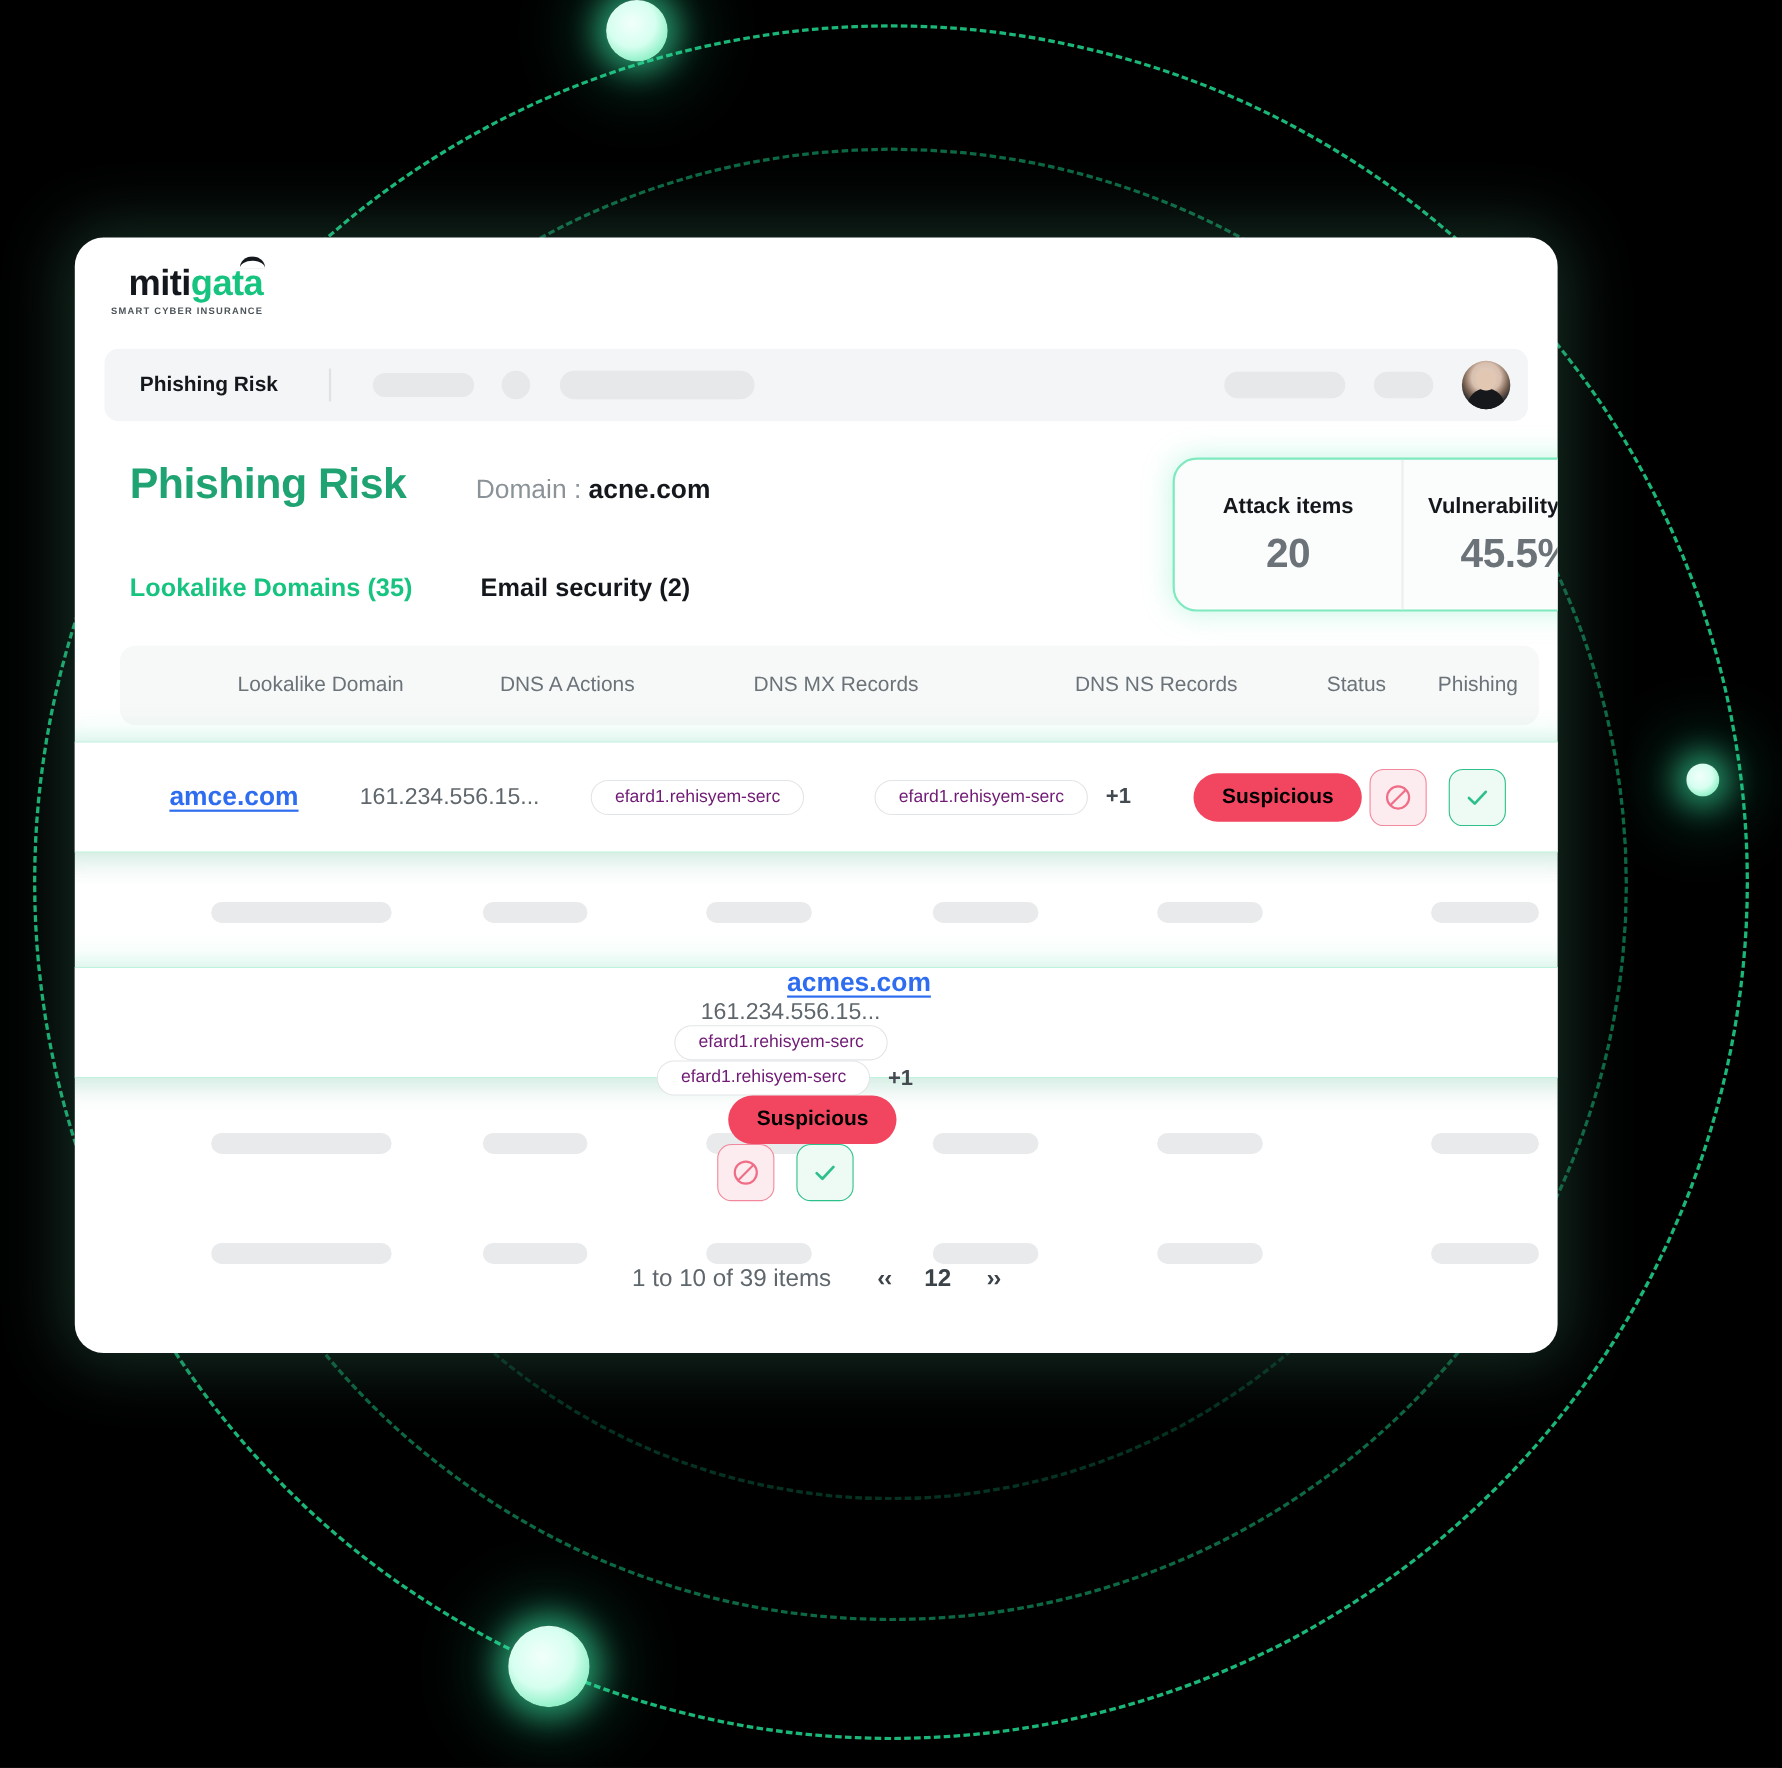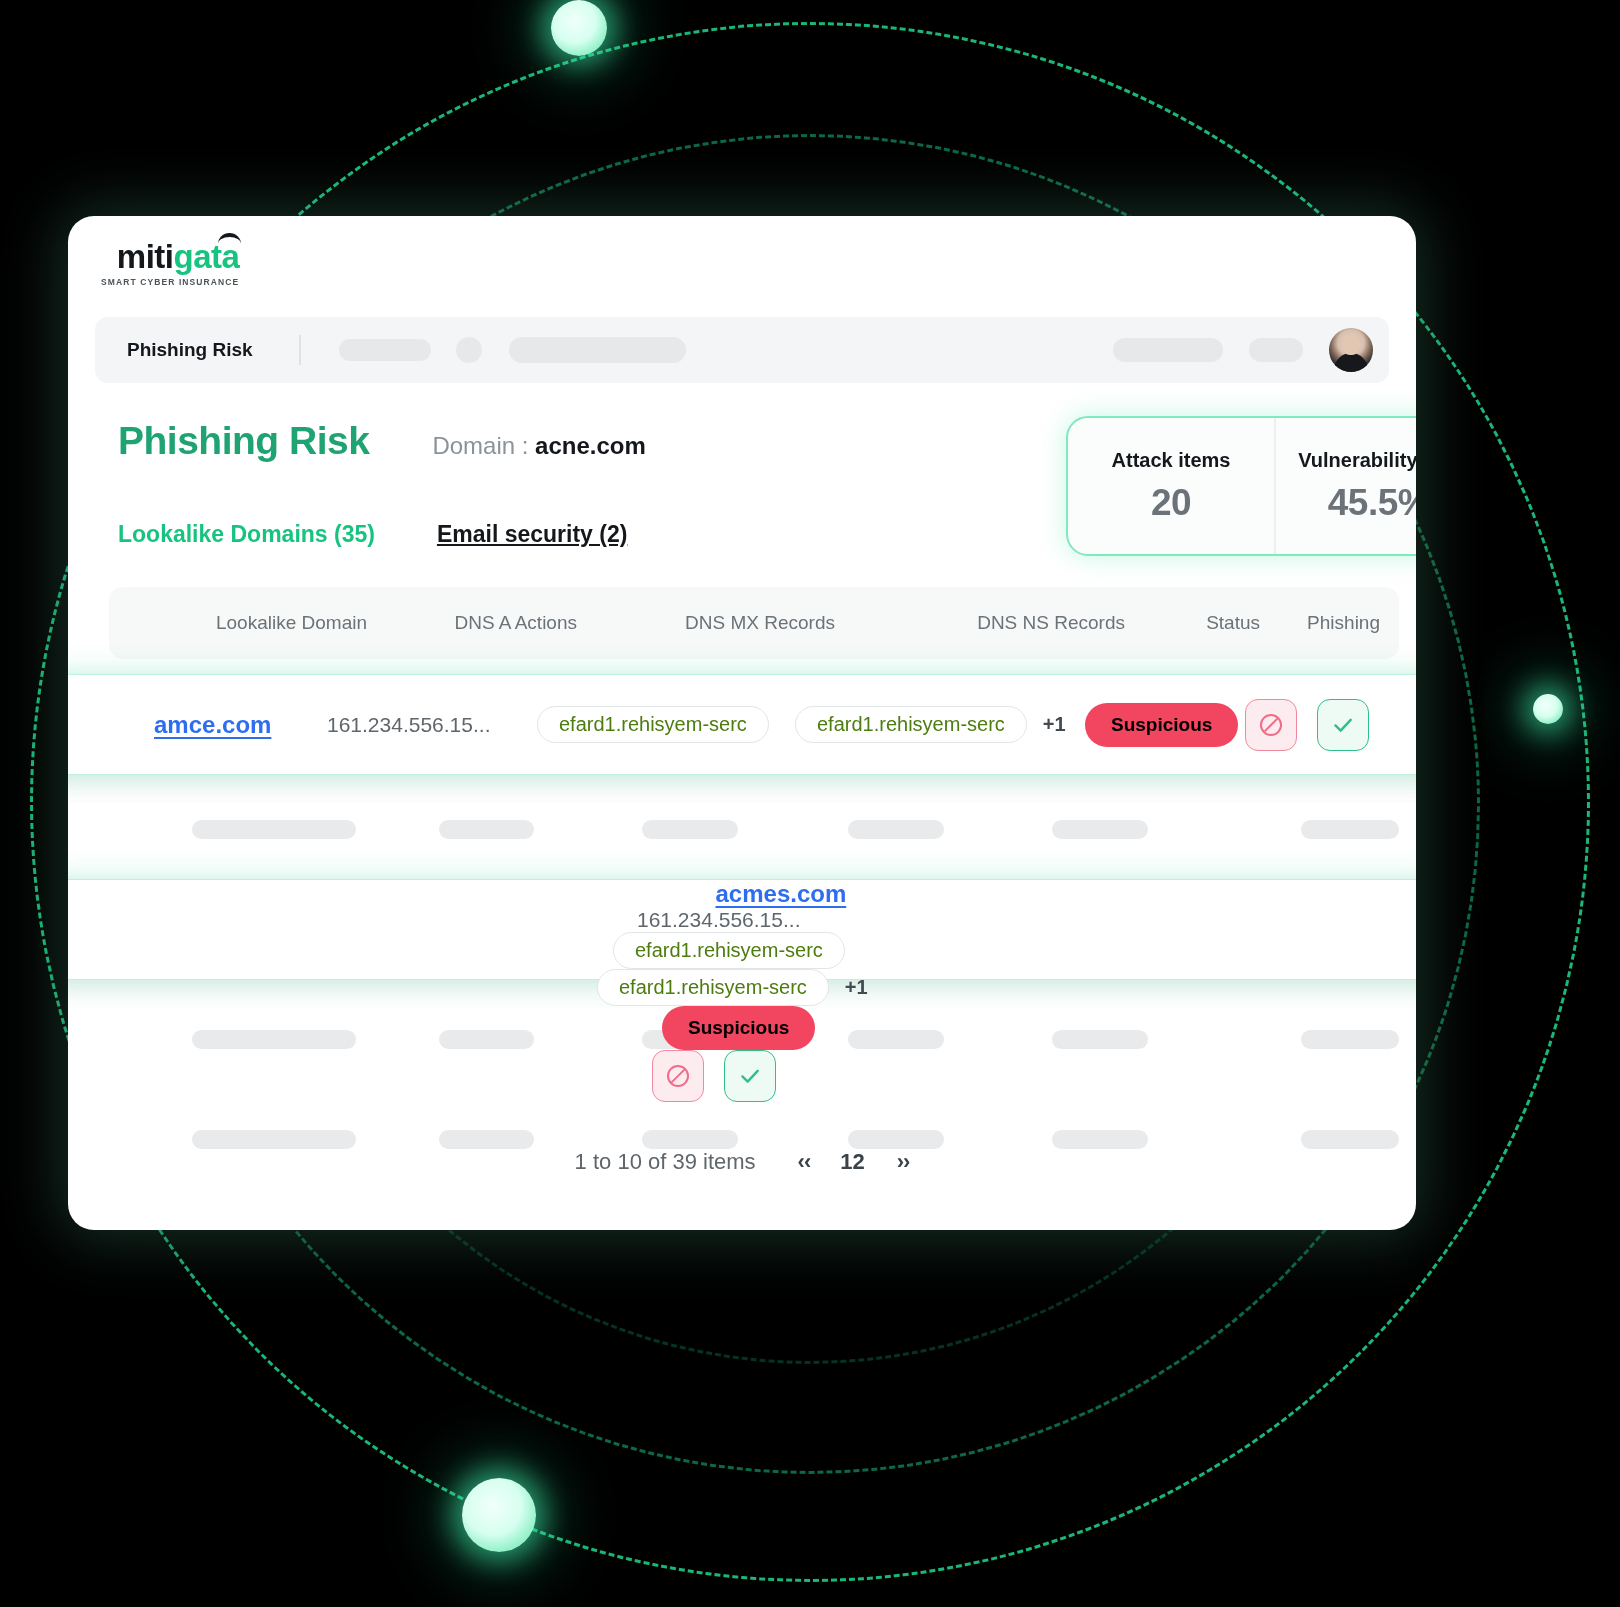--- a/index.html
+++ b/index.html
@@ -212,21 +212,21 @@
     align-items: center;
   }
   .tab {
     font-size: 23px;
     font-weight: 700;
     color: #14181c;
     cursor: pointer;
     white-space: nowrap;
   }
   .tab.active { color: #17c47f; }
-  .tab + .tab { margin-left: 62px; text-decoration: underline; }
+  .tab + .tab { margin-left: 62px; }
 
   
   .stats-card {
     position: absolute;
     left: 998px;
     top: 200px;
     width: 418px;
     height: 140px;
     background: #fbfcfc;
     border: 2px solid #7fe9bf;
@@ -326,22 +326,22 @@
   .ip-text {
     font-size: 21px;
     color: #5f676d;
     font-weight: 500;
     white-space: nowrap;
   }
   .dns-chip {
     border: 1.5px solid #e2e5e7;
     border-radius: 22px;
     padding: 6px 21px;
-    font-size: 20px;
-    color: #4d7c0f;
+    font-size: 16px;
+    color: #701a75;
     font-weight: 500;
     white-space: nowrap;
     background: #fff;
   }
   .plus-more {
     font-size: 20px;
     font-weight: 600;
     color: #434a50;
     margin-left: 16px;
     white-space: nowrap;

